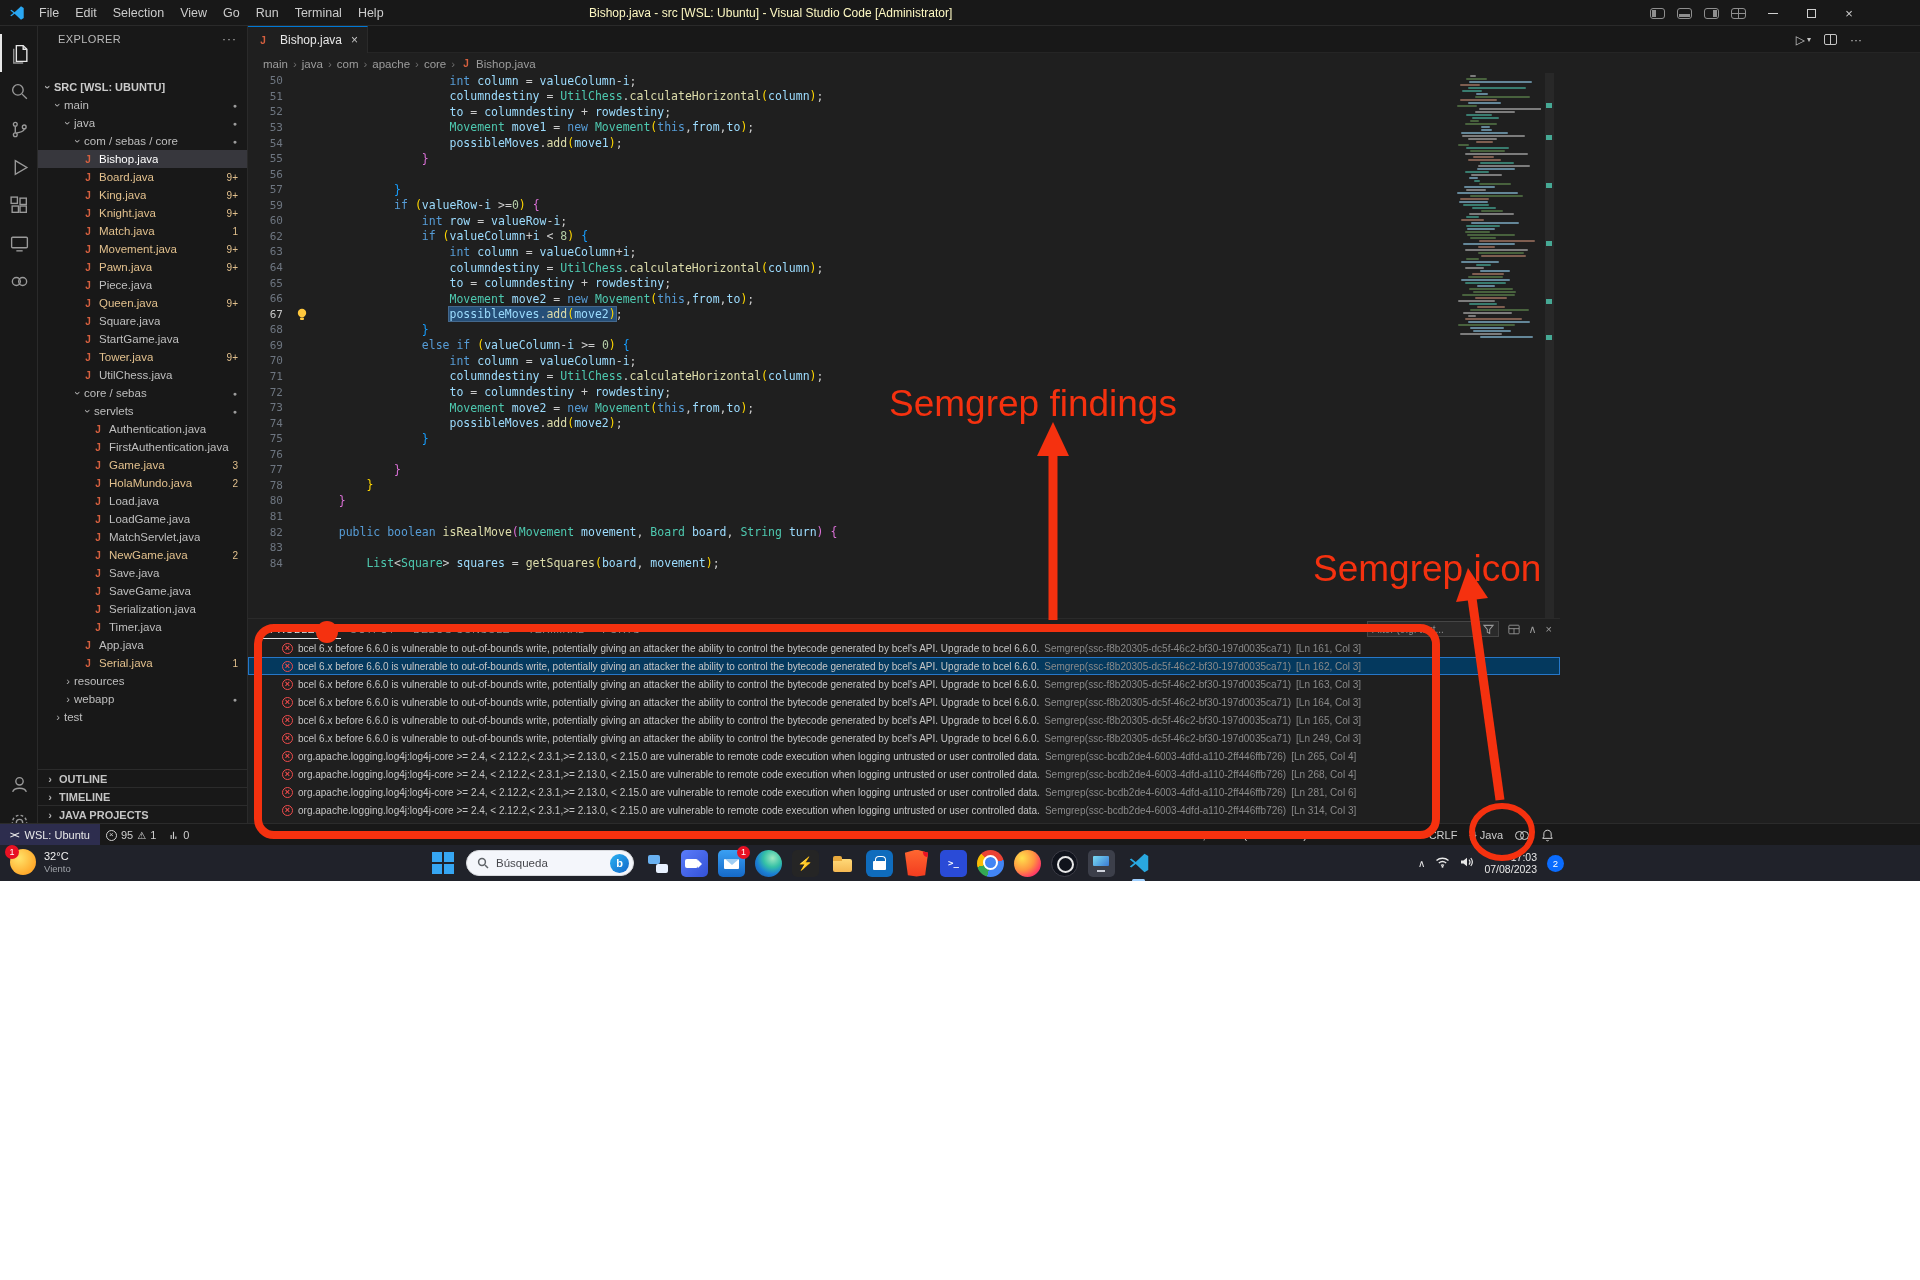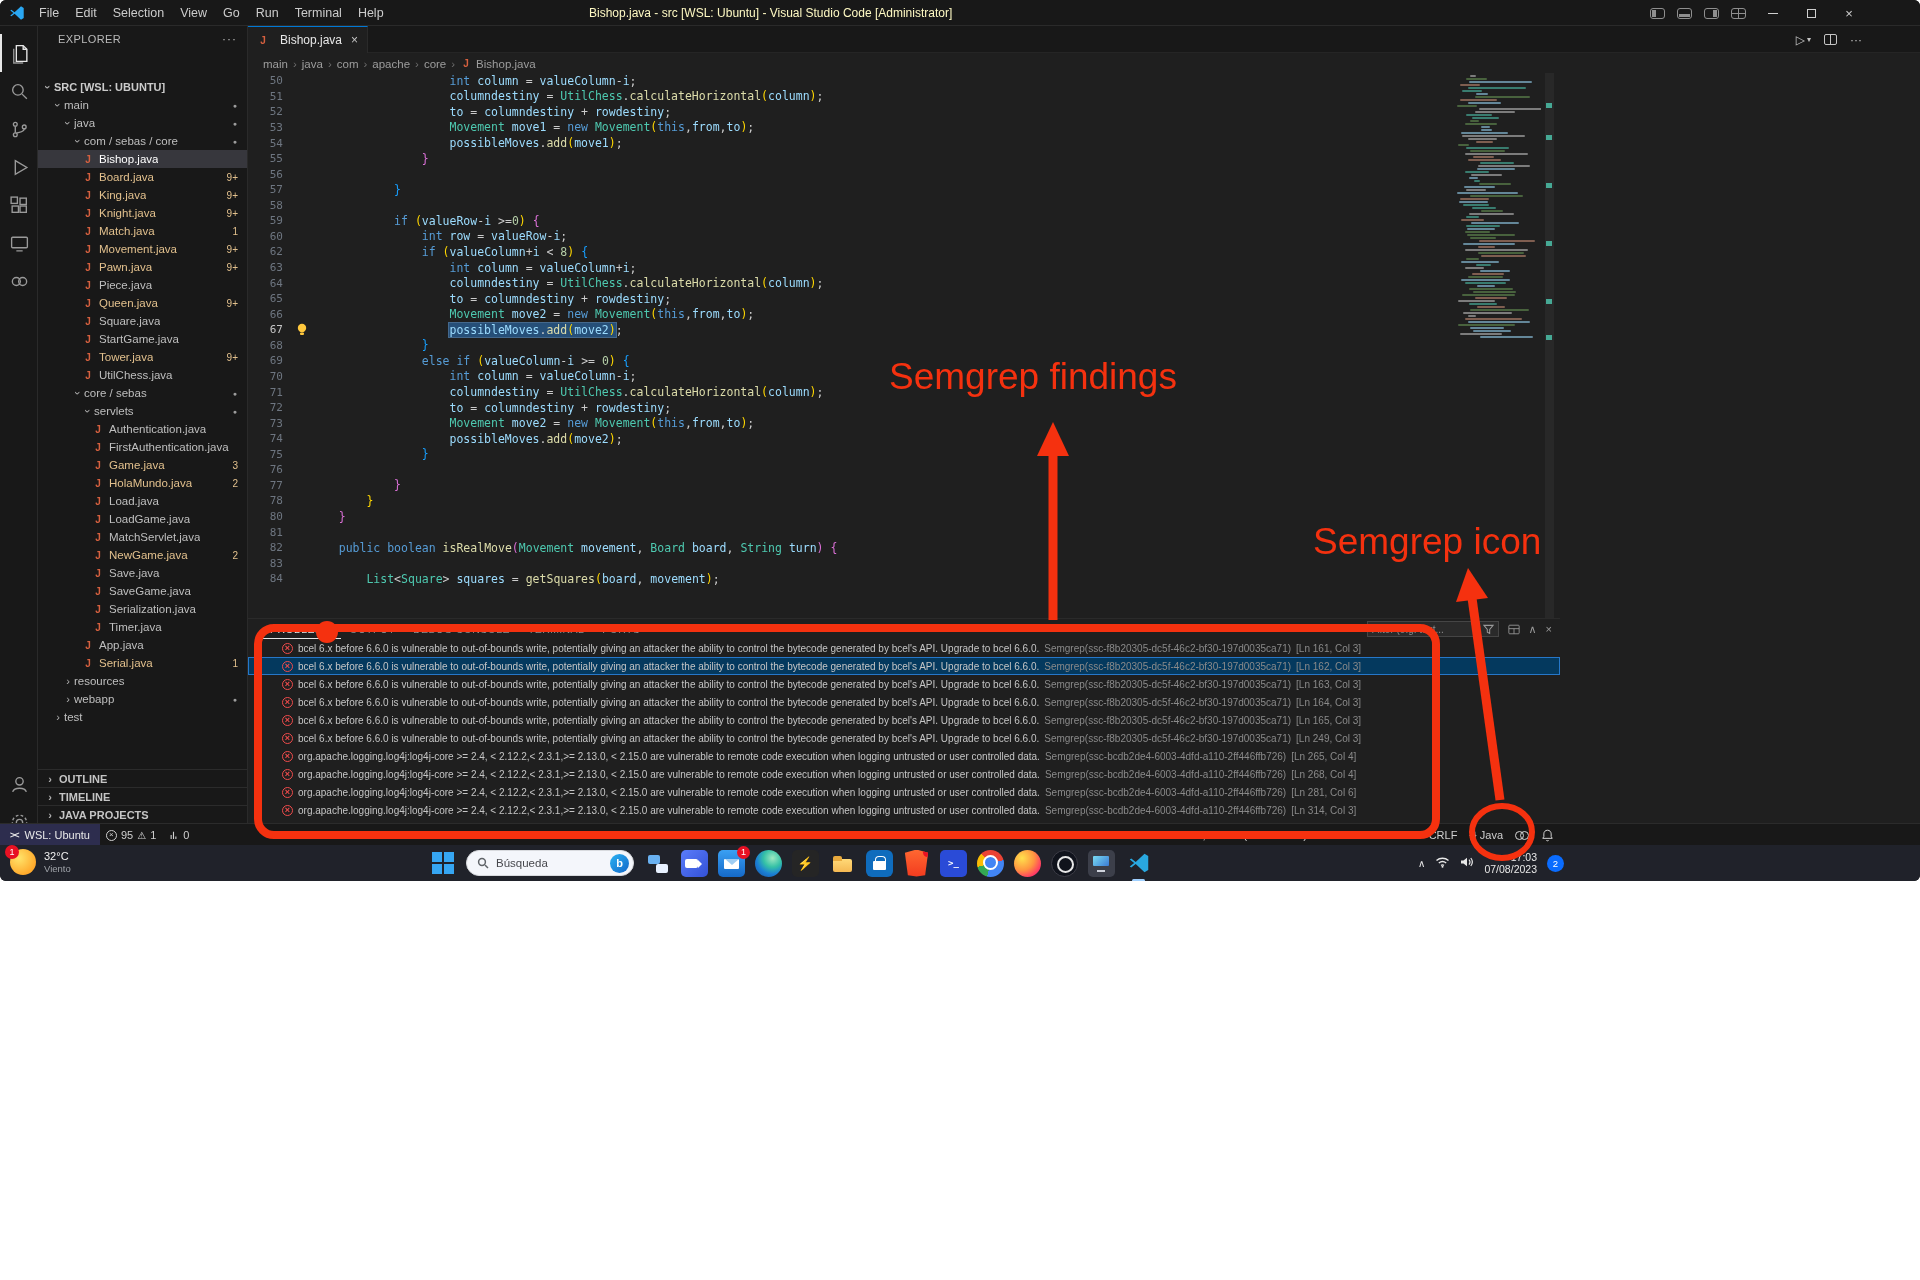--- a/index.html
+++ b/index.html
@@ -1,21 +1,21 @@
 <!DOCTYPE html>
 <html><head>
 <meta charset="utf-8">
 <style>
   * { box-sizing: border-box; margin: 0; padding: 0; }
   body {
     width: 1920px; height: 1280px; background: #ffffff;
     font-family: "Liberation Sans", sans-serif;
     position: relative; overflow: hidden;
   }
-  .screen { position: absolute; left: 0; top: 0; width: 1920px; height: 881px; background: #1f1f1f; overflow: hidden; border-radius: 6px; }
+  .screen { position: absolute; left: 0; top: 0; width: 1920px; height: 881px; background: #1f1f1f; overflow: hidden; }
 
   
   .titlebar { position: absolute; left: 0; top: 0; width: 100%; height: 26px; background: #181818; border-bottom: 1px solid #2a2a2a; display: flex; align-items: center; z-index: 5; }
   .tb-logo { margin: 0 6px 0 9px; display: flex; }
   #menubar { display: flex; }
   .menu-item { padding: 0 8px; font-size: 12.5px; color: #cccccc; line-height: 26px; cursor: default; }
   .title-center { position: absolute; left: 589px; top: 0; height: 26px; line-height: 26px; font-size: 12px; color: #fef9c3; white-space: nowrap; }
   .layout-icons { position: absolute; right: 168px; top: 0; height: 26px; display: flex; align-items: center; }
   .lo { width: 15px; height: 11px; border: 1px solid #8f8f8f; border-radius: 3px; position: relative; margin: 0 6px; }
   .lo::before { content: ""; position: absolute; background: #8f8f8f; }
@@ -162,21 +162,21 @@
   .app.open .openline { position: absolute; bottom: -5px; left: 7px; right: 7px; height: 3px; border-radius: 2px; background: #9fd0ff; }
   .app-badge { position: absolute; top: -4px; right: -5px; min-width: 13px; height: 13px; border-radius: 7px; background: #e81123; color: #fff; font-size: 9px; line-height: 13px; text-align: center; padding: 0 2px; z-index: 2; }
   .app-dot { position: absolute; top: -2px; right: -2px; width: 9px; height: 9px; border-radius: 50%; background: #e81123; z-index: 2; }
   .tray { position: absolute; right: 356px; top: 0; height: 36px; display: flex; align-items: center; gap: 10px; color: #e8e8e8; }
   .tray-chev { font-size: 10px; }
   .clock { text-align: right; font-size: 10.5px; line-height: 12.5px; color: #e8e8e8; }
   .tray-badge { width: 17px; height: 17px; border-radius: 50%; background: #0a6cff; color: #fff; font-size: 9.5px; display: flex; align-items: center; justify-content: center; }
 
   
   .annot-layer { position: absolute; left: 0; top: 0; width: 1920px; height: 1280px; pointer-events: none; z-index: 50; }
-  .ann-t { position: absolute; color: #f5310f; font-size: 37px; white-space: nowrap; }
+  .ann-t { position: absolute; color: #f5310f; font-size: 37px; white-space: nowrap; margin-top: 27px; }
   .ann-t1 { left: 889px; top: 356px; }
   .ann-t2 { left: 1313px; top: 521px; }
   .annot-svg { position: absolute; left: 0; top: 0; }
 </style>
 </head>
 <body>
 
 <div class="screen">
 
   <div class="titlebar">
@@ -537,25 +537,20 @@
       </div>
       <div class="code-line">
         <span class="ln">56</span>
         <span class="glyph"></span>
         <span class="ct"></span>
       </div>
       <div class="code-line">
         <span class="ln">57</span>
         <span class="glyph"></span>
         <span class="ct"><span class="tk-pl">            </span><span class="tk-b3">}</span></span>
-      </div>
-      <div class="code-line">
-        <span class="ln">58</span>
-        <span class="glyph"></span>
-        <span class="ct"></span>
       </div>
       <div class="code-line">
         <span class="ln">59</span>
         <span class="glyph"></span>
         <span class="ct"><span class="tk-pl">            </span><span class="tk-kw">if</span><span class="tk-pl"> </span><span class="tk-b1">(</span><span class="tk-va">valueRow</span><span class="tk-pl">-</span><span class="tk-va">i</span><span class="tk-pl"> &gt;=</span><span class="tk-nu">0</span><span class="tk-b1">)</span><span class="tk-pl"> </span><span class="tk-b2">{</span></span>
       </div>
       <div class="code-line">
         <span class="ln">60</span>
         <span class="glyph"></span>
         <span class="ct"><span class="tk-pl">                </span><span class="tk-kw">int</span><span class="tk-pl"> </span><span class="tk-va">row</span><span class="tk-pl"> = </span><span class="tk-va">valueRow</span><span class="tk-pl">-</span><span class="tk-va">i</span><span class="tk-pl">;</span></span>

